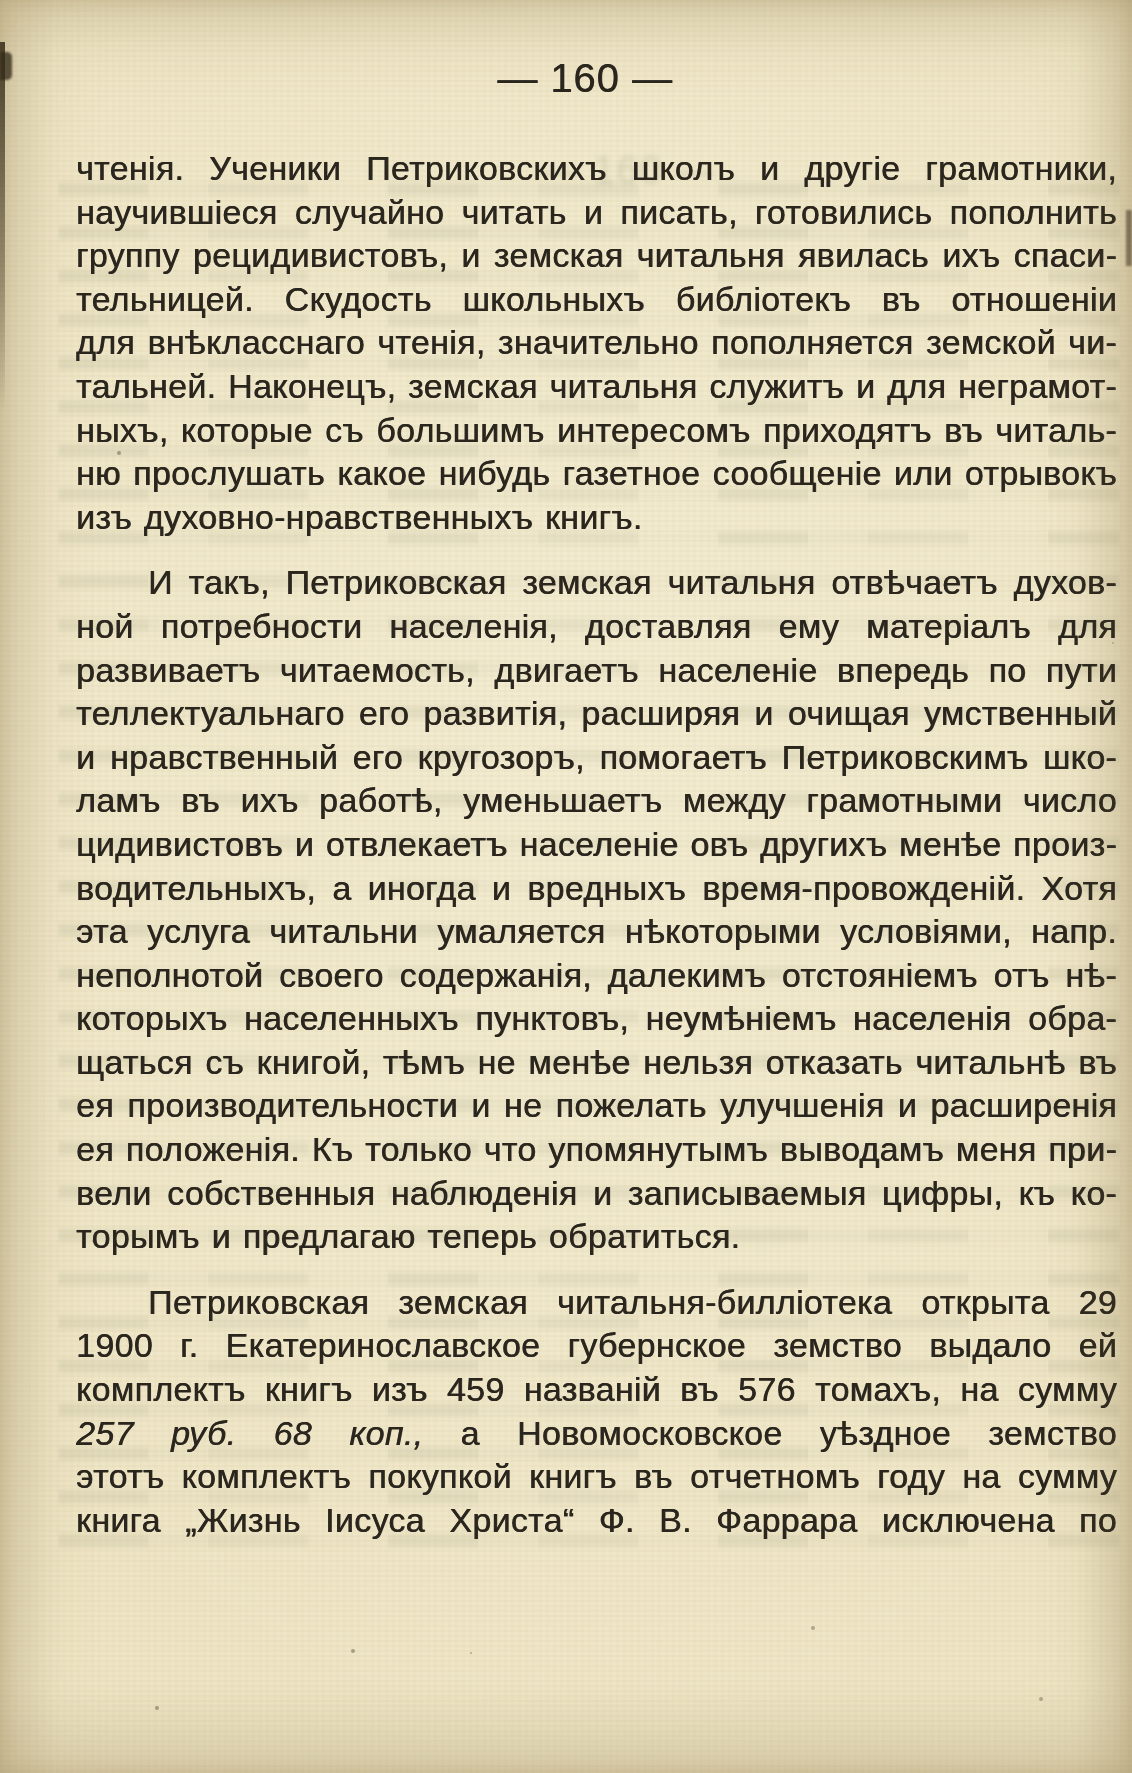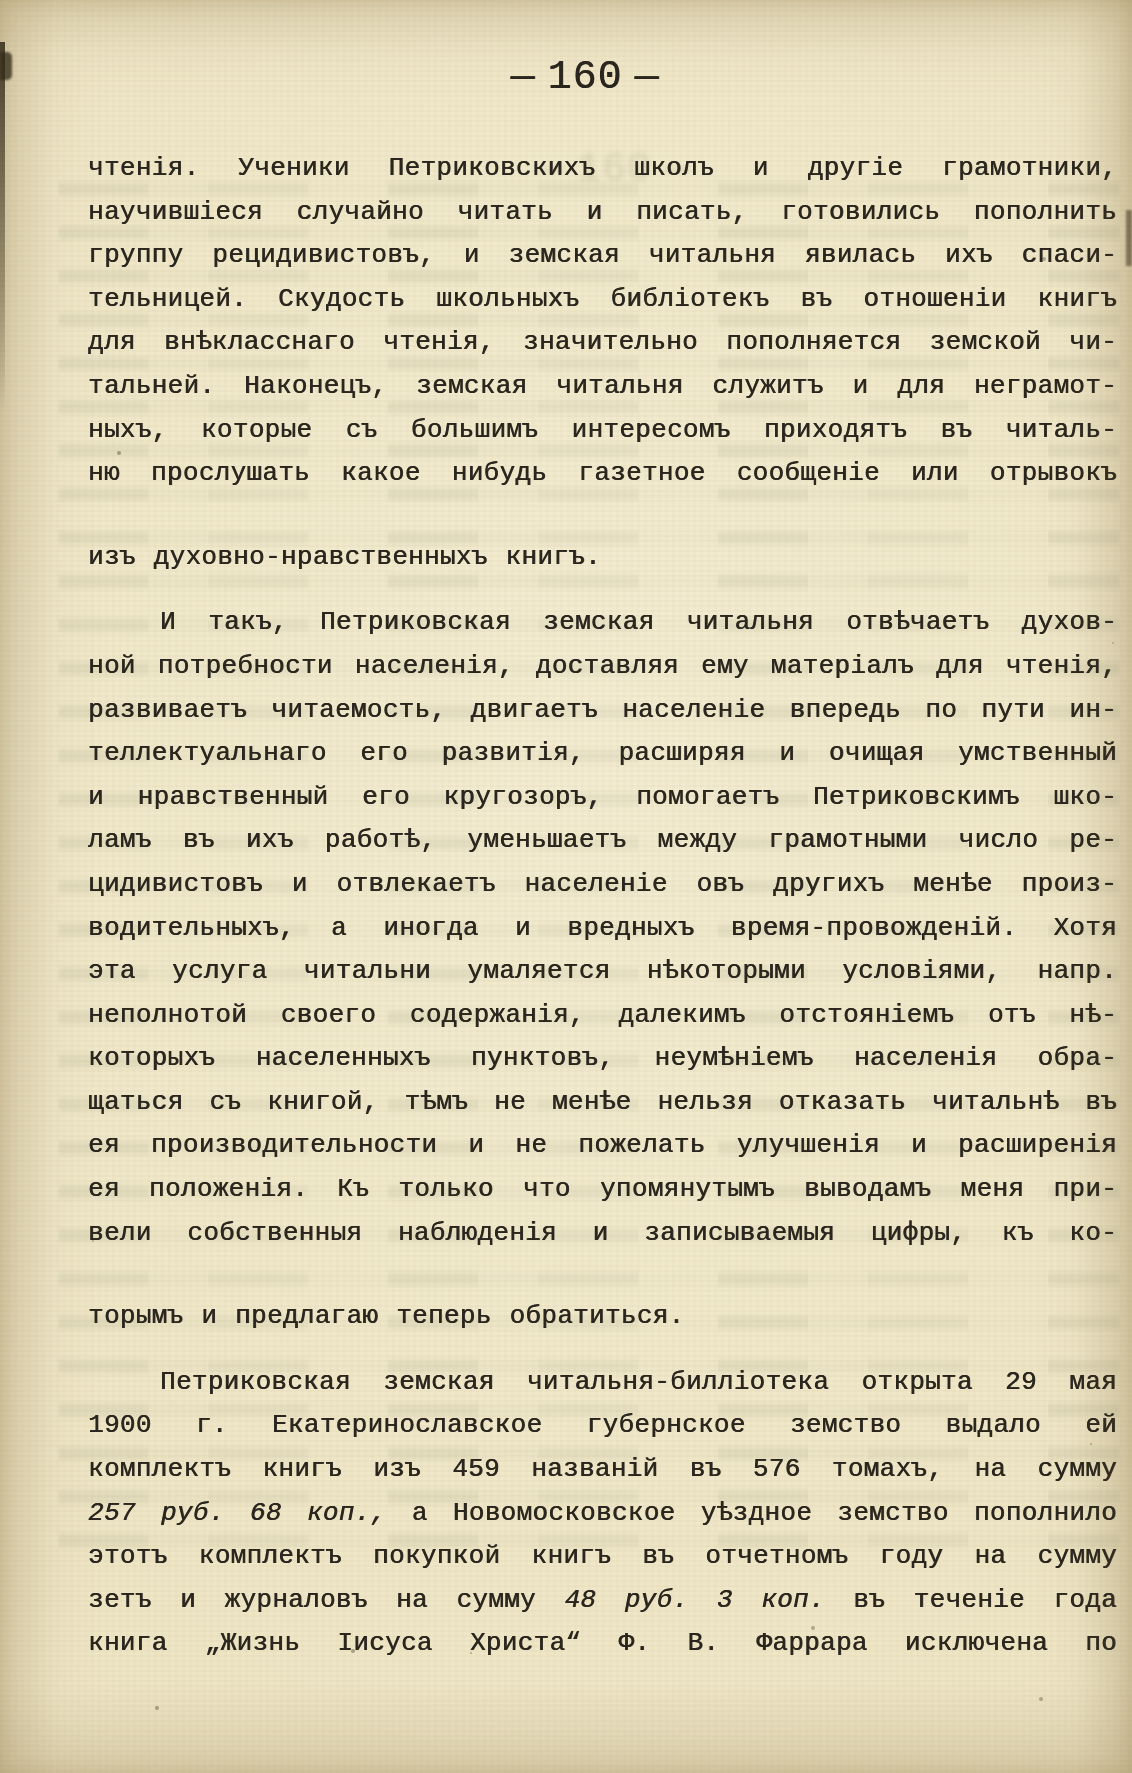--- a/index.html
+++ b/index.html
@@ -6,21 +6,21 @@
   .page{
     position:relative;
     width:1132px;height:1773px;
     margin:0 auto;
     overflow:hidden;
     background:
       radial-gradient(115% 95% at 52% 42%, rgba(255,252,238,0.30), rgba(255,252,238,0) 62%),
       linear-gradient(90deg, rgba(122,100,58,0.12), rgba(0,0,0,0) 5%, rgba(0,0,0,0) 95%, rgba(122,100,58,0.14)),
       linear-gradient(0deg, rgba(122,100,58,0.10), rgba(0,0,0,0) 5%, rgba(0,0,0,0) 97%, rgba(122,100,58,0.08)),
       #eee5c5;
-    font-family:Liberation Mono, monospace;
+    font-family:Liberation Sans, sans-serif;
     color:#2a261e;
   }
   .texture{
     position:absolute;inset:0;pointer-events:none;
     background:
       repeating-linear-gradient(180deg, rgba(166,146,96,0.05) 0 2px, rgba(0,0,0,0) 2px 5px),
       repeating-linear-gradient(90deg, rgba(166,146,96,0.03) 0 3px, rgba(0,0,0,0) 3px 7px);
   }
   .vignette{
     position:absolute;inset:0;pointer-events:none;
@@ -78,31 +78,31 @@
     white-space:nowrap;
   }
   .pagenum .dash{padding:0 12px;}
   .pagenum-ghost{
     position:absolute;left:50%;top:92px;transform:translateX(-38px);
     font-size:40px;line-height:1;letter-spacing:1px;white-space:nowrap;
     color:#85896e;opacity:0.22;filter:blur(2.5px);
   }
   .pagenum-ghost .dash{padding:0 12px;}
   .text-block{
-    position:absolute;left:88px;right:15px;top:147px;
-    font-size:26px;
+    position:absolute;left:76px;right:15px;top:147px;
+    font-size:34px;
     letter-spacing:0.3px;
     word-spacing:2px;
     text-shadow:0.55px 0 0 rgba(42,38,30,0.85), 0 0.35px 0 rgba(42,38,30,0.45);
   }
   .line{
     height:43.6px;line-height:43.6px;overflow:hidden;
     text-align:justify;text-align-last:justify;
   }
-  .line.last{text-align-last:left;margin-top:40px;}
+  .line.last{text-align-last:left;}
   .line.indent{padding-left:72px;margin-top:22px;}
   .it{font-style:italic;}
 </style>
 </head>
 <body>
 
 <div class="page">
   <div class="texture"></div>
   <div class="ghost-lines"></div>
   <div class="edge-left"></div>
@@ -144,19 +144,18 @@
         <div class="line"><span>ея положенія. Къ только что упомянутымъ выводамъ меня при-</span></div>
         <div class="line"><span>вели собственныя наблюденія и записываемыя цифры, къ ко-</span></div>
         <div class="line last"><span>торымъ и предлагаю теперь обратиться.</span></div>
       </div>
       <div class="para">
         <div class="line indent"><span>Петриковская земская читальня-билліотека открыта 29 мая</span></div>
         <div class="line"><span>1900 г. Екатеринославское губернское земство выдало ей</span></div>
         <div class="line"><span>комплектъ книгъ изъ 459 названій въ 576 томахъ, на сумму</span></div>
         <div class="line"><span class="it">257 руб. 68 коп.,</span><span> а Новомосковское уѣздное земство пополнило</span></div>
         <div class="line"><span>этотъ комплектъ покупкой книгъ въ отчетномъ году на сумму</span></div>
-        <div class="line"><span>зетъ и журналовъ на сумму </span><span class="it">48 руб. 3 коп.</span><span> въ теченіе года</span></div>
         <div class="line"><span>книга „Жизнь Іисуса Христа“ Ф. В. Фаррара исключена по</span></div>
       </div>
     </main>
 
   <div class="vignette"></div>
 </div>
 
 </body></html>

